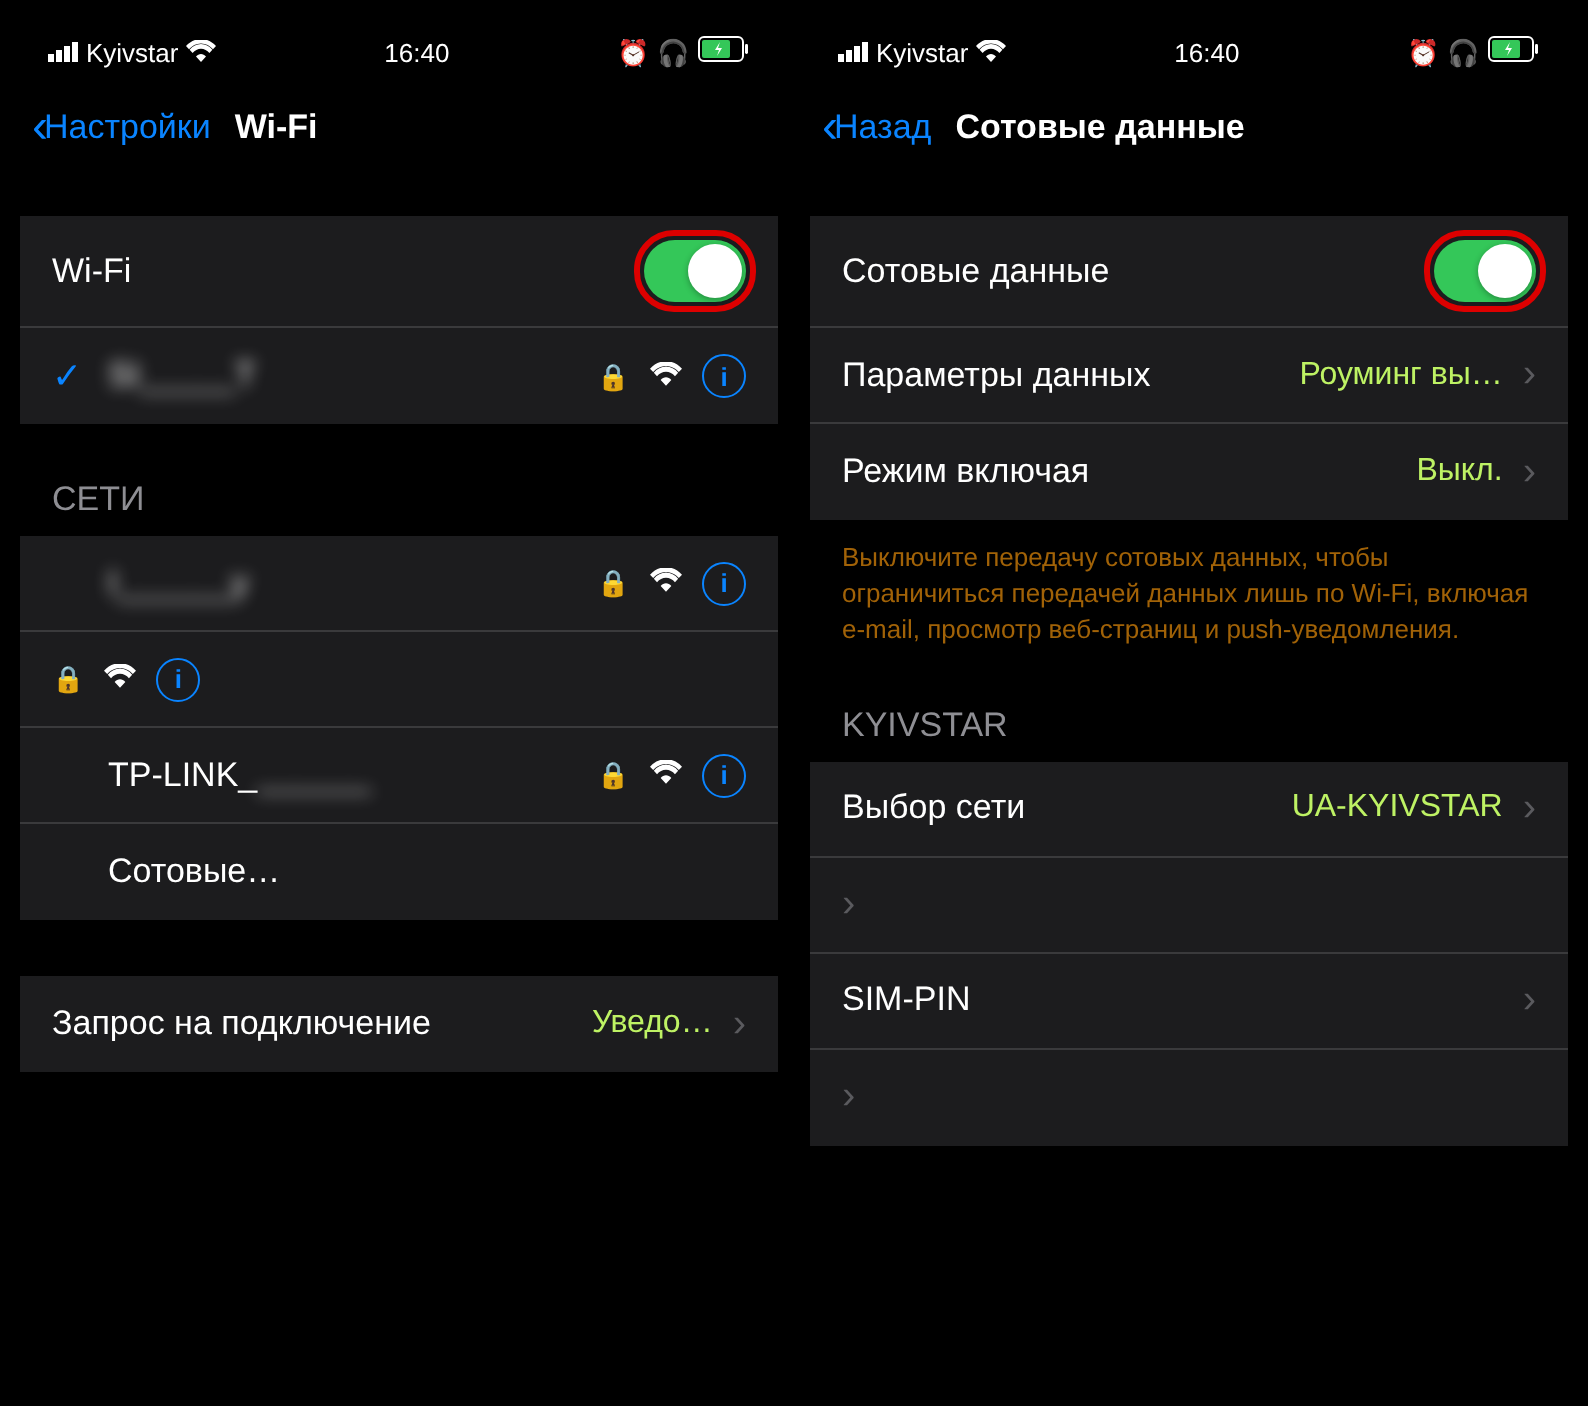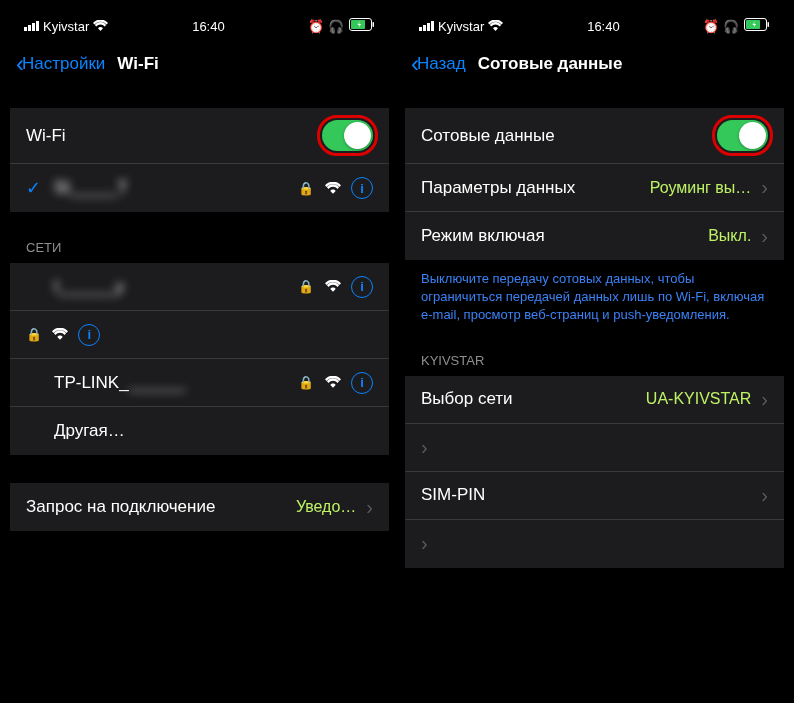--- a/index.html
+++ b/index.html
@@ -9,22 +9,22 @@
     .status-left { display: flex; align-items: center; gap: 4px; }
     .status-right { display: flex; align-items: center; gap: 4px; }
     .signal-icon { display: flex; align-items: flex-end; gap: 1px; }
     .signal-bar { width: 3px; background: #fff; }
     .nav-bar { display: flex; align-items: center; padding: 10px 6px 14px; gap: 6px; }
     .back-link { color: #0a84ff; display: flex; align-items: center; font-size: 17px; }
     .chevron-left { font-size: 24px; line-height: 1; margin-right: -2px; }
     .page-title { font-size: 17px; font-weight: 600; margin-left: 6px; }
     .section { margin-top: 28px; }
     .section-first { margin-top: 18px; }
-    .section-header { color: #8e8e93; font-size: 13px; padding: 0 16px 8px; text-transform: uppercase; }
-    .section-footer { color: #3b82f6; font-size: 13px; padding: 10px 16px 0; line-height: 1.4; }
+    .section-header { color: #8e8e93; font-size: 17px; padding: 0 16px 8px; text-transform: uppercase; }
+    .section-footer { color: #a16207; font-size: 13px; padding: 10px 16px 0; line-height: 1.4; }
     .cell-group { background: #1c1c1e; }
     .cell { display: flex; align-items: center; justify-content: space-between; padding: 12px 16px; min-height: 48px; border-bottom: 0.5px solid #3a3a3c; font-size: 17px; }
     .cell:last-child { border-bottom: none; }
     .cell-left { display: flex; align-items: center; gap: 10px; }
     .cell-right { display: flex; align-items: center; gap: 10px; color: #8e8e93; }
     .checkmark { color: #0a84ff; font-size: 18px; width: 18px; }
     .toggle { width: 51px; height: 31px; background: #34c759; border-radius: 16px; position: relative; }
     .toggle-knob { position: absolute; right: 2px; top: 2px; width: 27px; height: 27px; background: #fff; border-radius: 50%; box-shadow: 0 1px 3px rgba(0,0,0,0.3); }
     .highlight { border: 3px solid #d00; border-radius: 20px; padding: 2px; margin: -5px; }
     .info-icon { color: #0a84ff; width: 22px; height: 22px; border: 1.8px solid #0a84ff; border-radius: 50%; display: flex; align-items: center; justify-content: center; font-size: 13px; font-weight: 600; font-style: normal; }
@@ -138,21 +138,21 @@
           <span class="lock-ico">🔒</span>
           <span class="wifi-ico"><svg width="16" height="12" viewBox="0 0 15 11">
                 <path d="M7.5 11L5 8.3C5.7 7.5 6.6 7 7.5 7s1.8.5 2.5 1.3L7.5 11zM3.3 6.5C4.4 5.2 5.9 4.4 7.5 4.4s3.1.8 4.2 2.1l1.5-1.6C11.7 3.1 9.7 2 7.5 2S3.3 3.1 1.8 4.9L3.3 6.5zM0 3C2 .8 4.6-.5 7.5-.5S13 .8 15 3l-1.5 1.6C12 2.8 9.9 1.7 7.5 1.7S3 2.8 1.5 4.6L0 3z" fill="#fff"></path>
               </svg></span>
           <span class="info-icon">i</span>
         </div>
       </div>
       <div class="cell">
         <div class="cell-left">
             <span style="width:18px"></span>
-            <span>Другая…</span>
+            <span>Сотовые…</span>
           </div>
       </div>
     </div>
   </div>
 
   <div class="section">
     <div class="cell-group">
       <div class="cell">
         <span>Запрос на подключение</span>
         <div class="cell-right">

